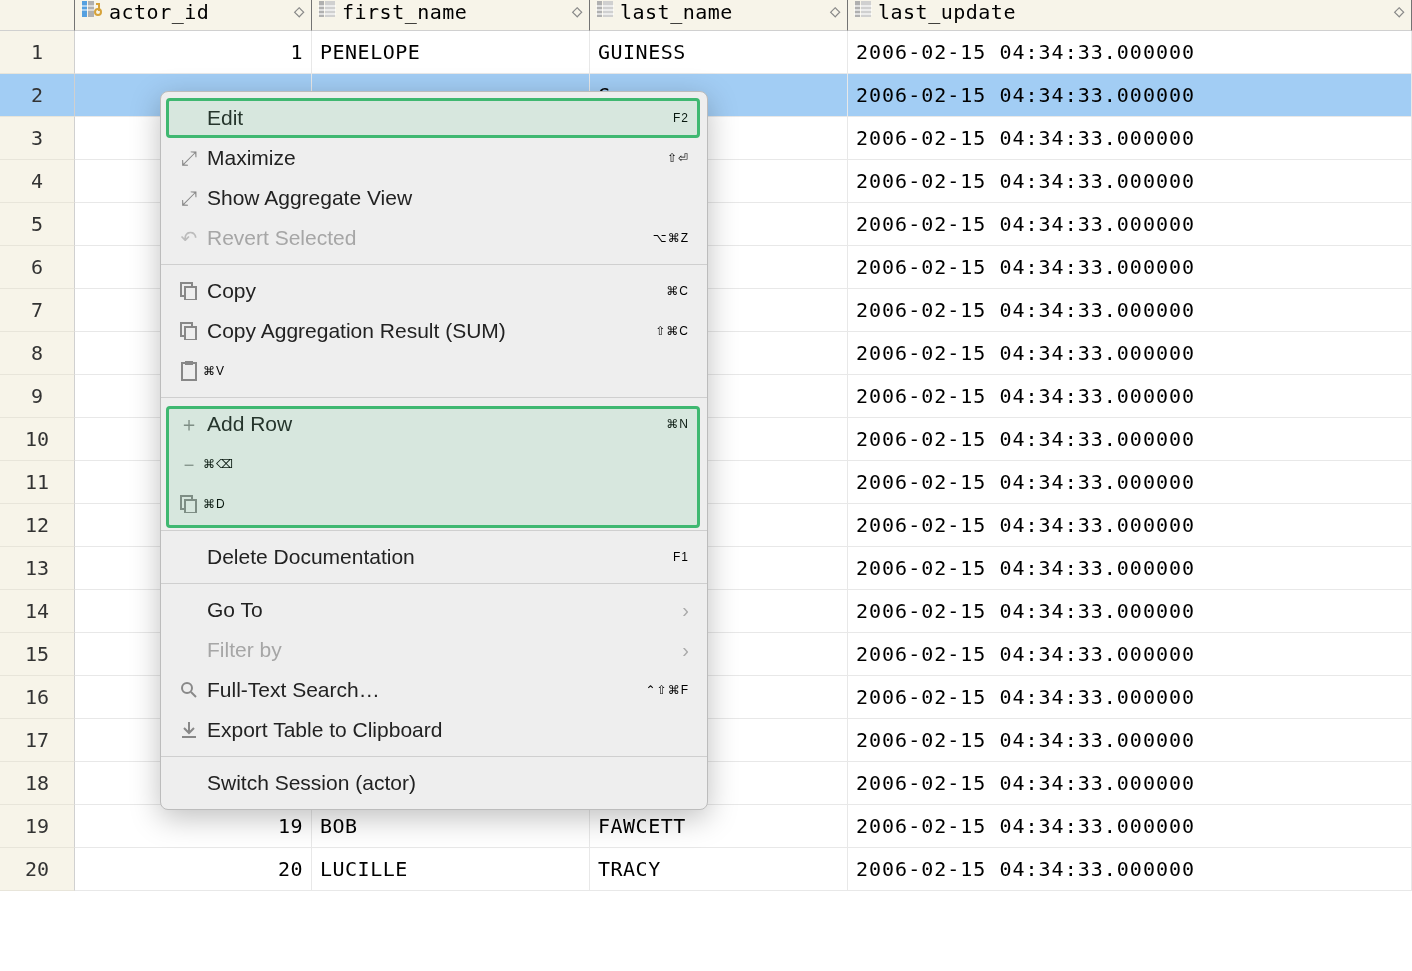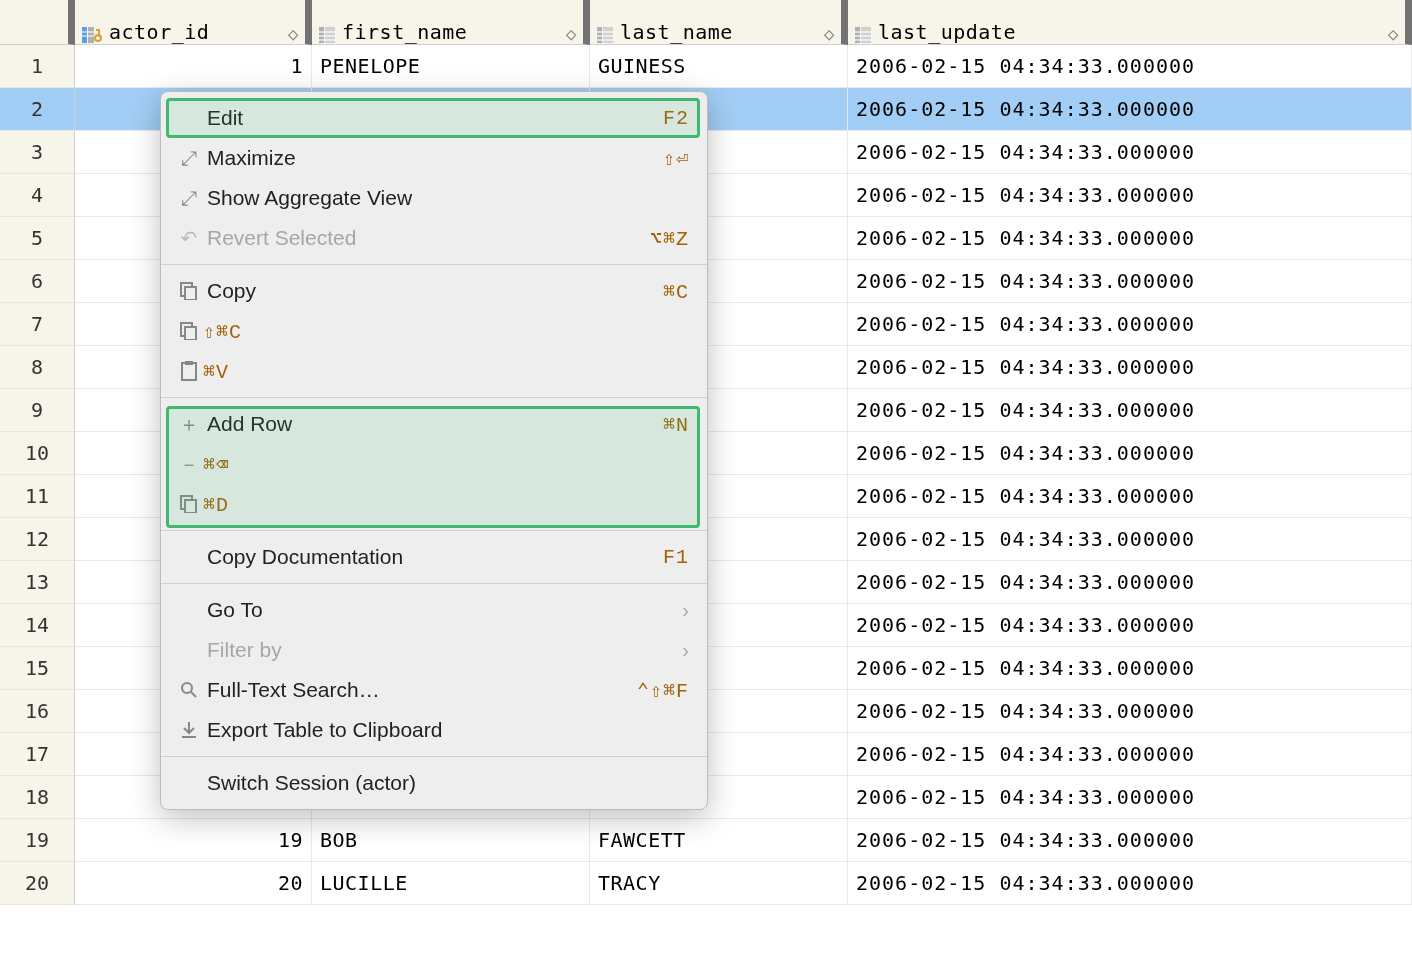--- a/index.html
+++ b/index.html
@@ -13,25 +13,25 @@
     overflow: hidden;
     position: relative;
   }
   .grid {
     display: grid;
     grid-template-columns: 75px 237px 278px 258px 564px;
     position: relative;
   }
   .header-cell {
     background: #f7f4e9;
-    border-right: 7px solid #737373;
+    border-right: 1px solid #737373;
     border-bottom: 1px solid #d0d0d0;
-    height: 45px;
+    height: 31px;
     display: flex;
-    align-items: flex-end;
+    align-items: flex-start;
     padding: 0 6px;
     letter-spacing: 0.5px;
     overflow: hidden;
     white-space: nowrap;
   }
   .header-cell .sort {
     margin-left: auto;
     color: #888;
     font-size: 18px;
   }
@@ -94,24 +94,24 @@
   .menu-item .mi-icon {
     width: 28px;
     display: inline-flex;
     justify-content: center;
     color: #888;
     font-size: 20px;
   }
   .menu-item.disabled .mi-icon { color: #bcbcbc; }
   .menu-item .mi-label { flex: 1; margin-left: 4px; }
   .menu-item .mi-shortcut {
-    color: #a16207;
-    font-size: 20px;
+    color: #000000;
+    font-size: 12px;
     letter-spacing: 1px;
-    font-family: Liberation Mono, monospace;
+    font-family: Liberation Sans, sans-serif;
   }
   .menu-item .mi-submenu {
     color: #aaa;
     font-size: 20px;
   }
   .menu-sep {
     height: 1px;
     background: #cfcfcf;
     margin: 6px 0;
   }
@@ -319,20 +319,21 @@
       <span class="mi-label">Copy</span>
       <span class="mi-shortcut">⌘C</span>
     </div>
     <div class="menu-item">
       <span class="mi-icon">
         <svg width="18" height="18" viewBox="0 0 18 18">
           <rect x="1" y="1" width="11" height="13" fill="none" stroke="#888" stroke-width="2"></rect>
           <rect x="5" y="5" width="11" height="13" fill="#eee" stroke="#888" stroke-width="2"></rect>
         </svg>
       </span>
+      <span class="mi-label">Copy Aggregation Result (SUM)</span>
       <span class="mi-shortcut">⇧⌘C</span>
     </div>
     <div class="menu-item">
       <span class="mi-icon">
         <svg width="18" height="20" viewBox="0 0 18 20">
           <rect x="2" y="2" width="14" height="17" fill="none" stroke="#888" stroke-width="2"></rect>
           <rect x="5" y="0" width="8" height="4" fill="#888"></rect>
         </svg>
       </span>
       <span class="mi-shortcut">⌘V</span>
@@ -352,21 +353,21 @@
         <svg width="18" height="18" viewBox="0 0 18 18">
           <rect x="1" y="1" width="11" height="13" fill="none" stroke="#888" stroke-width="2"></rect>
           <rect x="5" y="5" width="11" height="13" fill="#eee" stroke="#888" stroke-width="2"></rect>
         </svg>
       </span>
       <span class="mi-shortcut">⌘D</span>
     </div>
     <div class="menu-sep"></div>
     <div class="menu-item">
       <span class="mi-icon"></span>
-      <span class="mi-label">Copy Documentation</span>
+      <span class="mi-label">Delete Documentation</span>
       <span class="mi-shortcut">F1</span>
     </div>
     <div class="menu-sep"></div>
     <div class="menu-item">
       <span class="mi-icon"></span>
       <span class="mi-label">Go To</span>
       <span class="mi-submenu">›</span>
     </div>
     <div class="menu-item disabled">
       <span class="mi-icon"></span>

